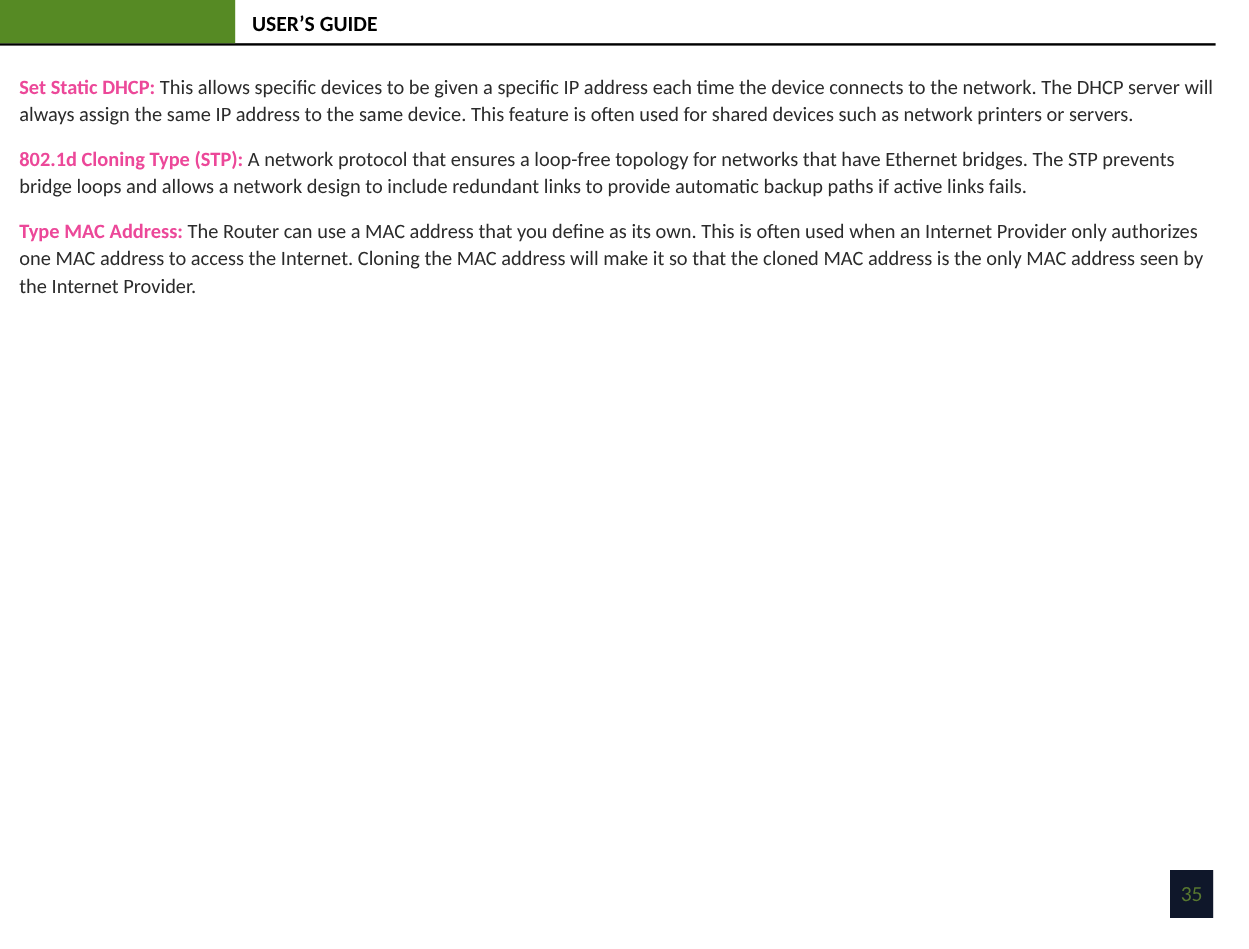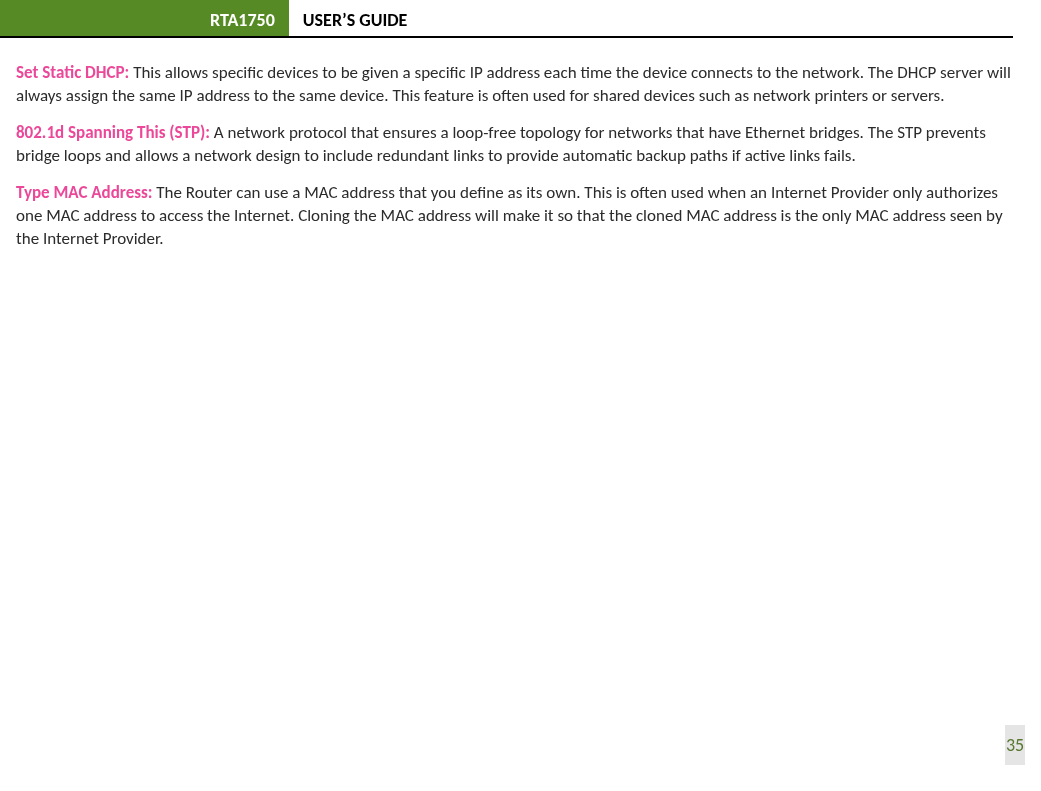--- a/index.html
+++ b/index.html
@@ -51,47 +51,46 @@
     }
     .para {
       margin-bottom: 14px;
     }
     .term {
       font-weight: bold;
       color: #ec4899;
     }
     .page-number-box {
       position: absolute;
-      right: 16px;
+      right: 30px;
       bottom: 26px;
-      background: #e5e5e5;
+      background: #0f172a;
       color: #587830;
-      width: 20px;
+      width: 36px;
       height: 40px;
       display: flex;
       align-items: center;
       justify-content: center;
       font-size: 18px;
       font-family: Calibri, Arial, sans-serif;
     }
   </style>
 </head>
 <body>
 
 <div class="header">
   <div class="header-green-stripe"></div>
-  <div class="header-model">RTA1750</div>
   <div class="header-title">USER’S GUIDE</div>
 </div>
 
 <div class="content">
   <p class="para">
     <span class="term">Set Static DHCP:</span><span> This allows specific devices to be given a specific IP address each time the device connects to the network. The DHCP server will always assign the same IP address to the same device. This feature is often used for shared devices such as network printers or servers.</span>
   </p>
   <p class="para">
-    <span class="term">802.1d Spanning This (STP):</span><span> A network protocol that ensures a loop-free topology for networks that have Ethernet bridges. The STP prevents bridge loops and allows a network design to include redundant links to provide automatic backup paths if active links fails.</span>
+    <span class="term">802.1d Cloning Type (STP):</span><span> A network protocol that ensures a loop-free topology for networks that have Ethernet bridges. The STP prevents bridge loops and allows a network design to include redundant links to provide automatic backup paths if active links fails.</span>
   </p>
   <p class="para">
     <span class="term">Type MAC Address:</span><span> The Router can use a MAC address that you define as its own. This is often used when an Internet Provider only authorizes one MAC address to access the Internet. Cloning the MAC address will make it so that the cloned MAC address is the only MAC address seen by the Internet Provider.</span>
   </p>
 </div>
 
 <div class="page-number-box">35</div>
 
 </body></html>

